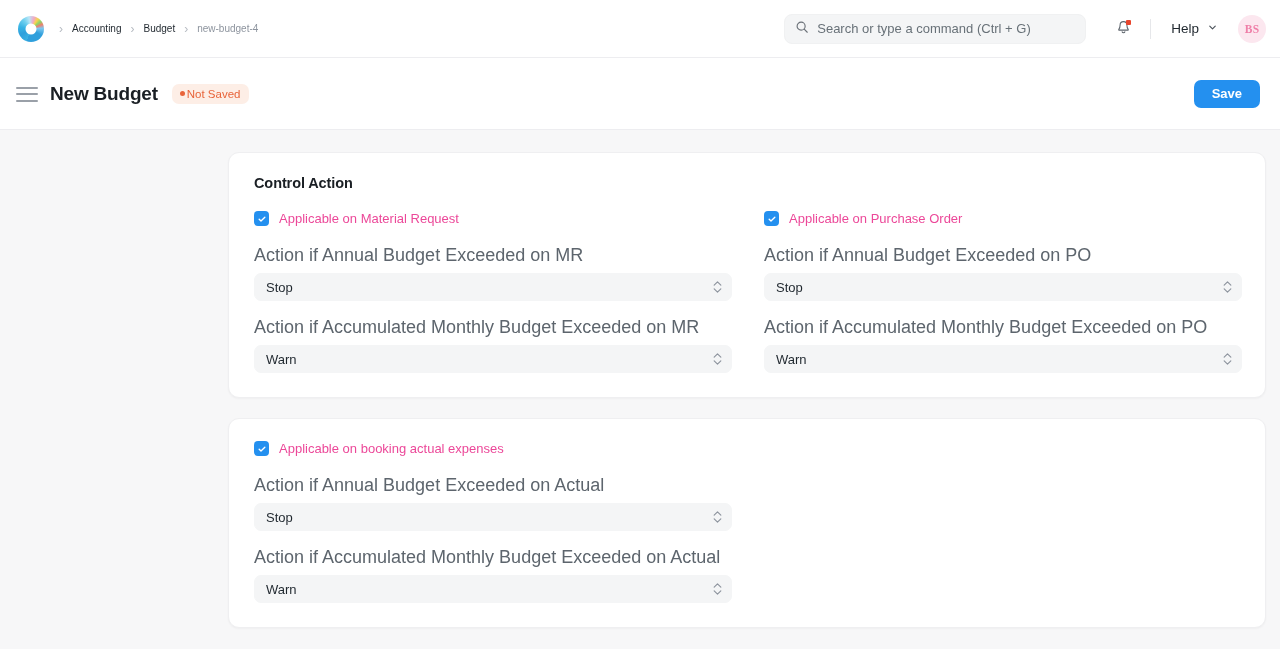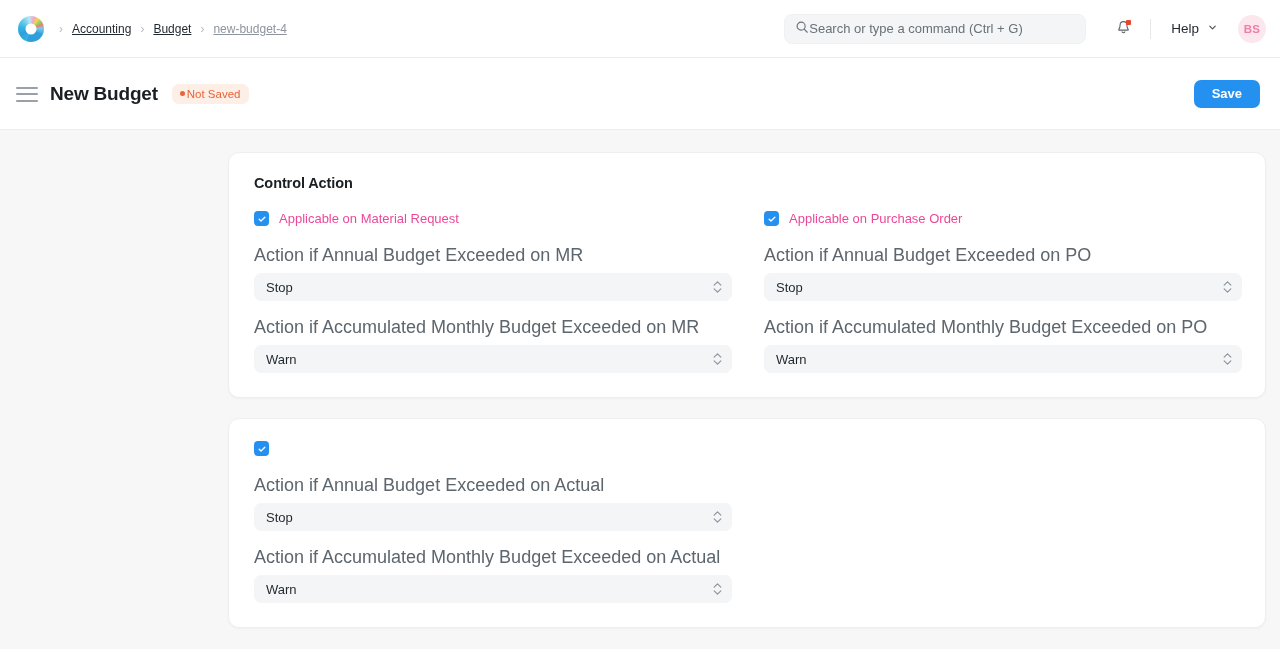--- a/index.html
+++ b/index.html
@@ -34,39 +34,38 @@
     margin-right: 12px;
   }
   .logo::after {
     content:""; position:absolute;
     left:50%; top:50%; transform: translate(-50%,-50%);
     width: 11px; height: 11px; border-radius: 50%;
     background:#ffffff;
   }
   .crumbs { display:flex; align-items:center; gap: 2px; }
   .crumb {
-    font-size: 12px; color: #1f272e; font-weight: 500;
+    font-size: 10px; color: #1f272e; font-weight: 500;
     padding: 2px 4px; border-radius: 5px; cursor: pointer;
     white-space: nowrap;
-    text-decoration: underline;
   }
   .crumb.muted { color: #8d949e; font-weight: 400; cursor: default; }
   .crumb-sep {
     color: #b6bbc2; font-size: 12px; padding: 0 3px;
     line-height: 1; user-select: none;
   }
 
   .nav-right {
     margin-left: auto; display: flex; align-items: center; gap: 0;
   }
   .searchbox {
     width: 302px; height: 30px;
     background: #f4f5f6; border: 1px solid #f0f1f2;
     border-radius: 8px;
-    display: flex; align-items: center; 
+    display: flex; align-items: center; gap: 8px;
     padding: 0 10px;
     margin-right: 22px;
   }
   .searchbox .ph { font-size: 13px; color: #687178; white-space: nowrap; }
   .icon-btn {
     width: 30px; height: 30px; border-radius: 7px;
     display:flex; align-items:center; justify-content:center;
     cursor: pointer; position: relative;
   }
   .bell-dot {
@@ -80,21 +79,21 @@
   .help {
     display:flex; align-items:flex-end; gap:8px;
     font-size: 13.5px; color:#1f272e; font-weight: 500;
     padding: 4px 6px; border-radius: 6px; cursor: pointer;
   }
   .avatar {
     width: 28px; height: 28px; border-radius: 50%;
     background: #fce7ef; color:#ef7fa8;
     font-size: 11.5px; font-weight: 600; letter-spacing: .3px;
     display:flex; align-items:center; justify-content:center;
-    margin-left: 14px; cursor: pointer;
+    margin-left: 14px; cursor: pointer; font-family: Liberation Serif, serif;
   }
 
   
   .pagehead {
     height: 72px; width:100%;
     background:#ffffff;
     border-bottom: 1px solid #ededf0;
     display:flex; align-items:center;
     padding: 0 20px 0 16px;
   }
@@ -343,20 +342,21 @@
 
   <div class="card">
     <div class="grid2">
       <div class="col">
         <div class="cb-row">
           <span class="cbx">
             <svg width="10" height="10" viewBox="0 0 12 12" fill="none">
               <path d="M2.6 6.2 4.8 8.4 9.4 3.8" stroke="#ffffff" stroke-width="1.6" stroke-linecap="round" stroke-linejoin="round"></path>
             </svg>
           </span>
+          <span class="cb-label">Applicable on booking actual expenses</span>
         </div>
 
         <div class="field">
           <label class="field-label">Action if Annual Budget Exceeded on Actual</label>
           <div class="select w-left">
             <span>Stop</span>
             <span class="caret">
               <svg width="9" height="5" viewBox="0 0 10 6" fill="none">
                   <path d="M1 5 5 1l4 4" stroke="#8d949e" stroke-width="1.4" stroke-linecap="round" stroke-linejoin="round"></path>
                 </svg>

